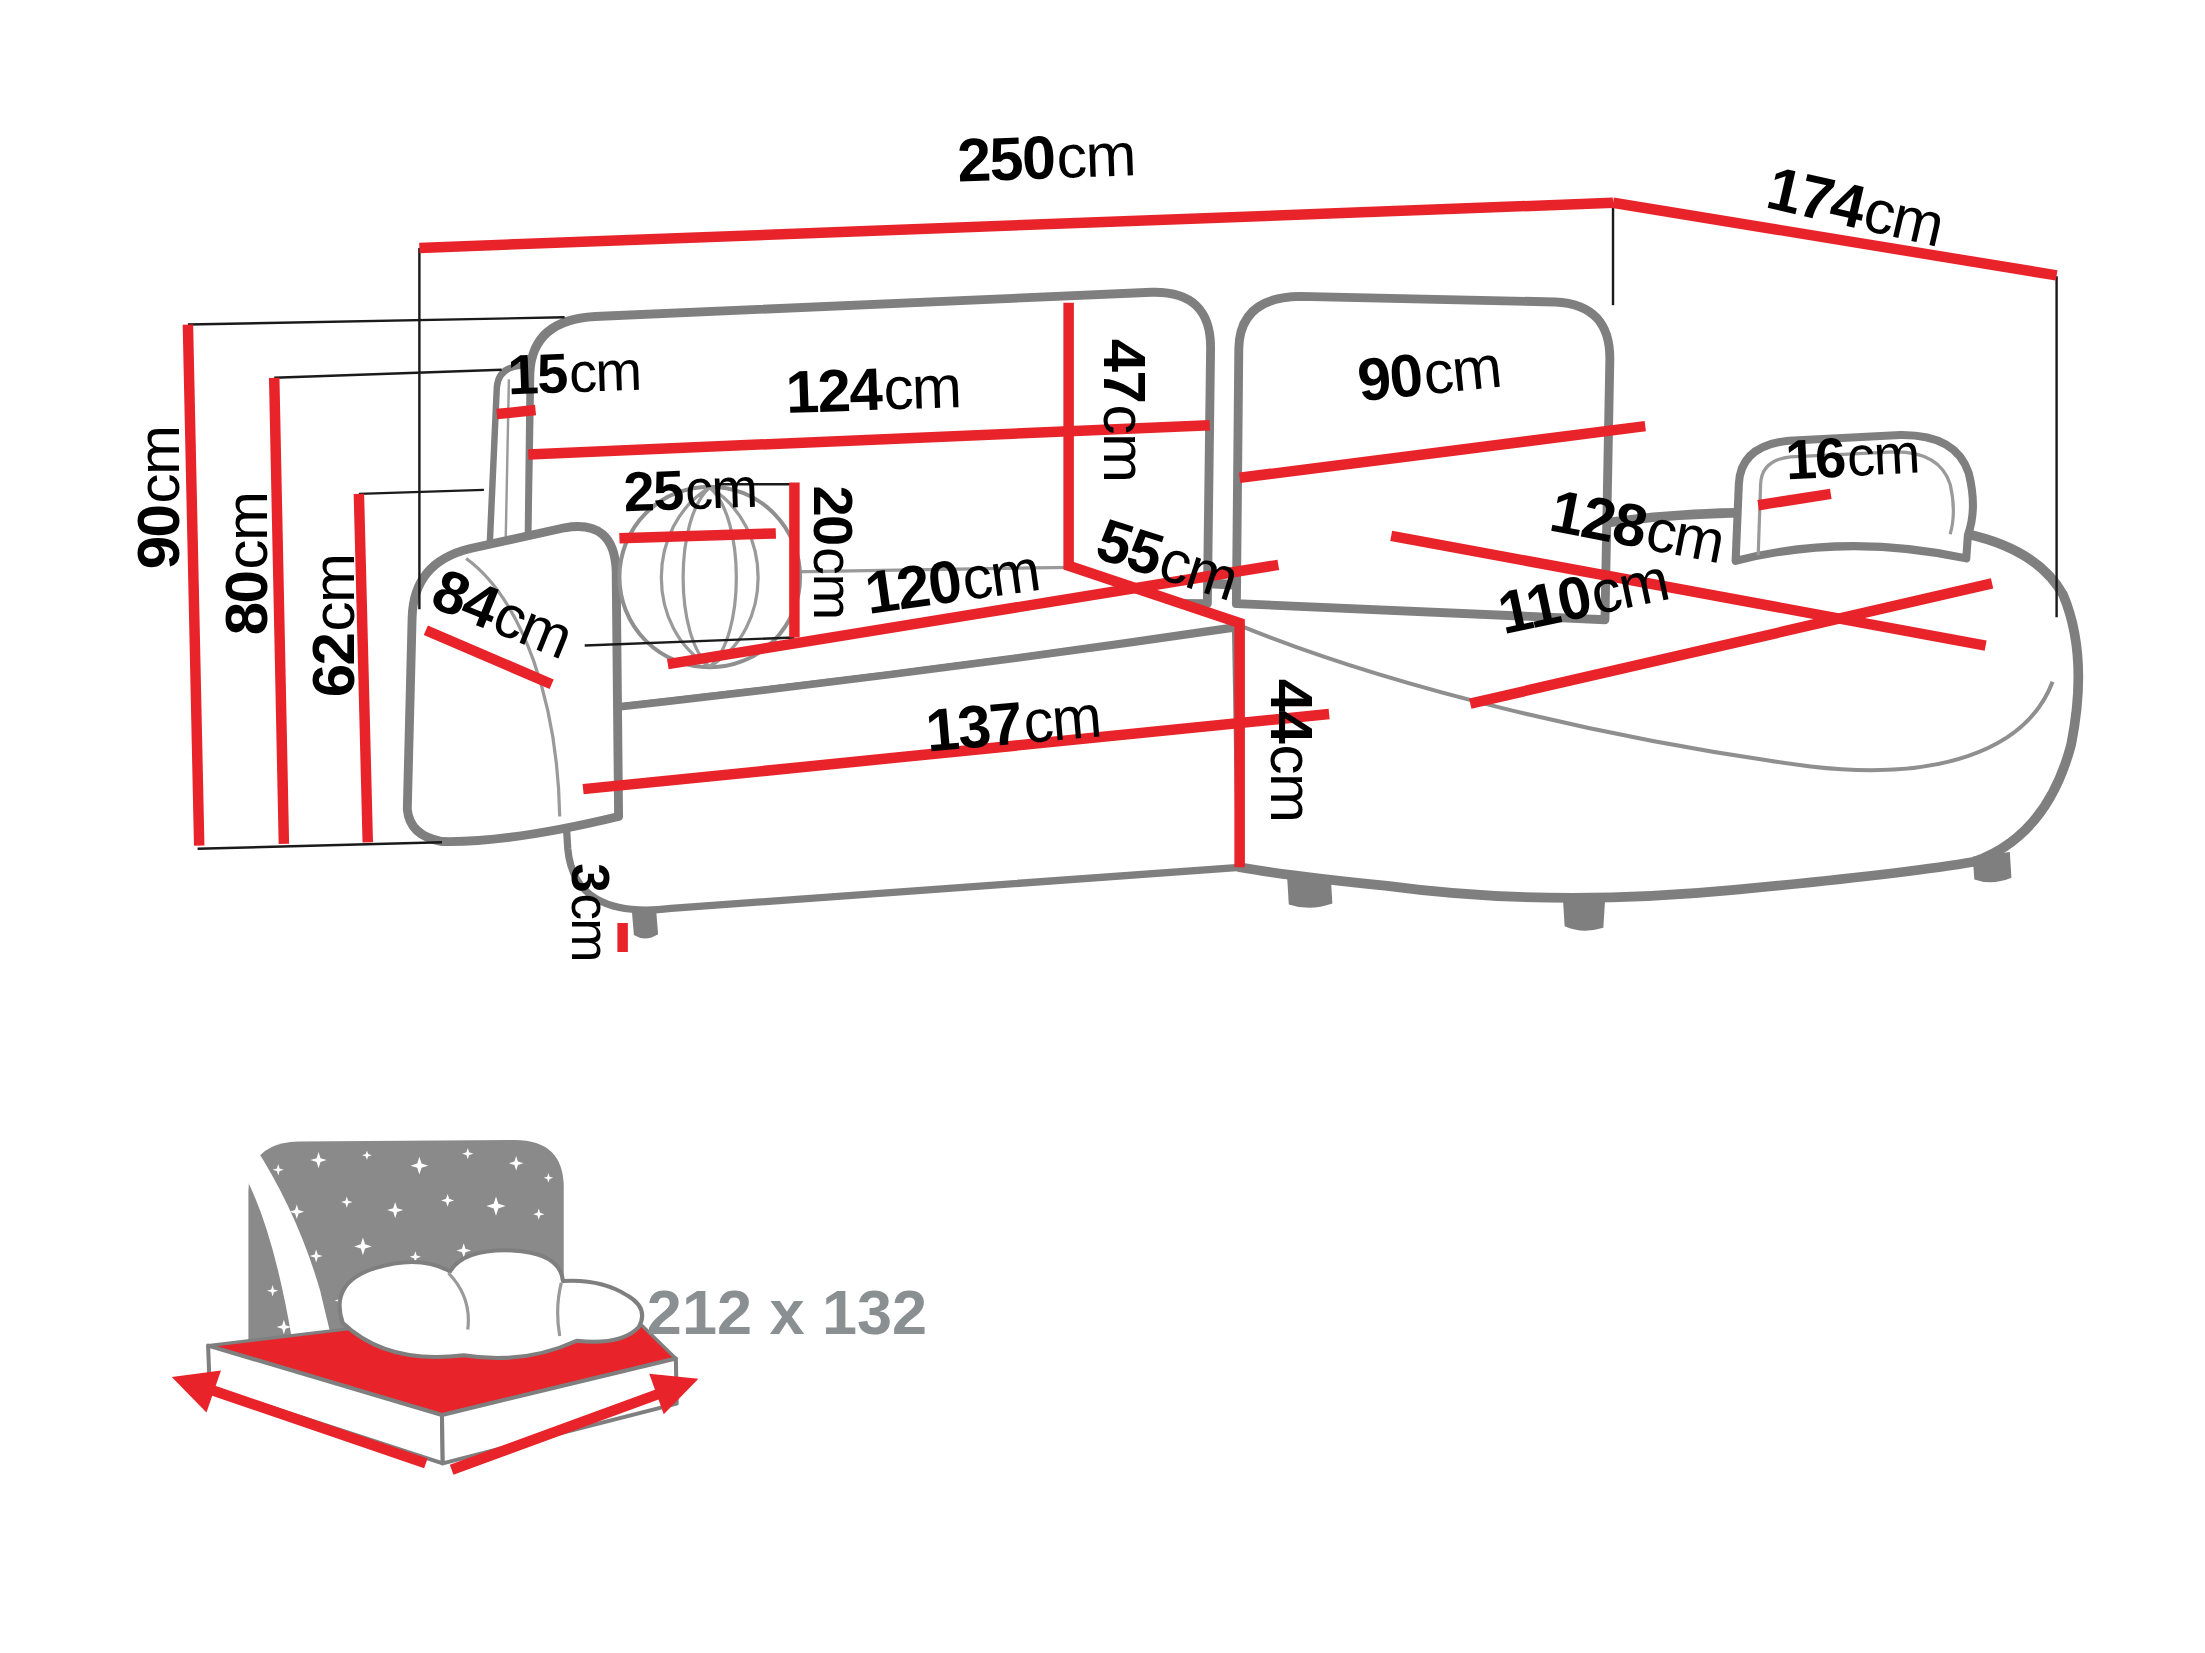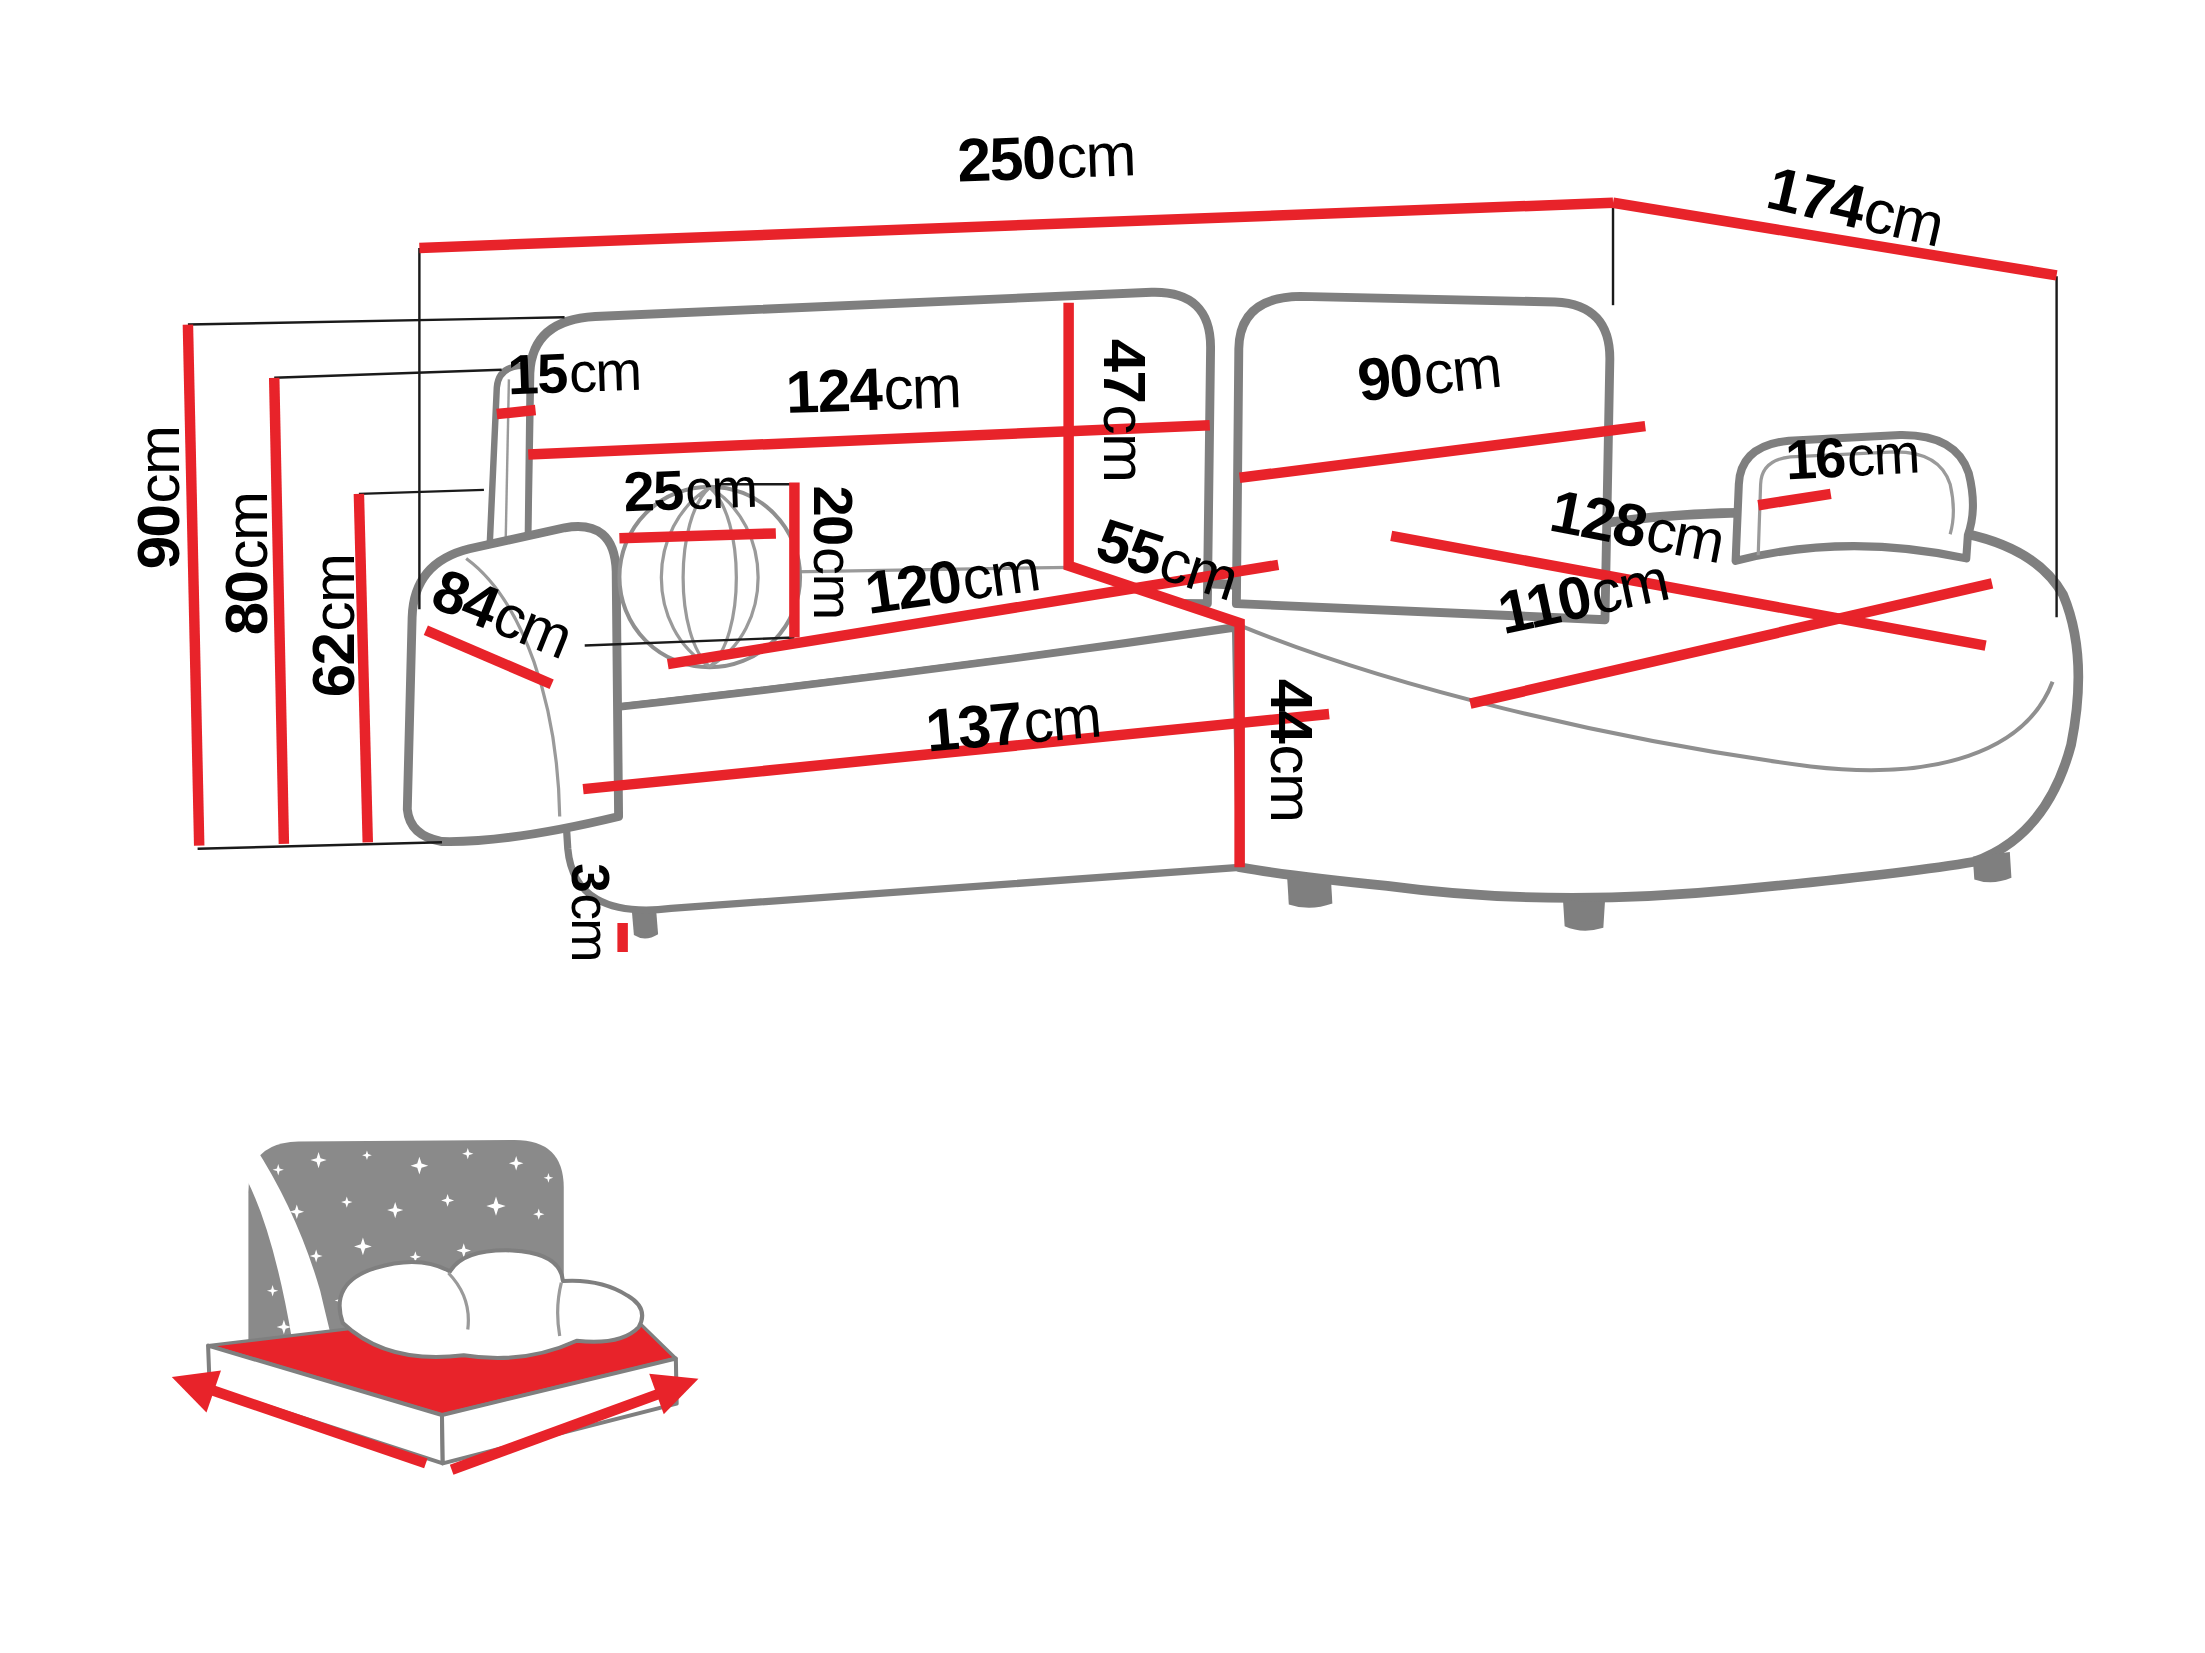--- a/index.html
+++ b/index.html
@@ -234,15 +234,18 @@
   <div class="dim" style="left:1013px;top:724px;font-size:60px;transform:translate(-50%,-50%) rotate(-5deg);">
     <span class="num">137</span><span class="unit">cm</span>
   </div>
   <div class="dim" style="left:1291px;top:750px;font-size:60px;transform:translate(-50%,-50%) rotate(90deg);">
     <span class="num">44</span><span class="unit">cm</span>
   </div>
   <div class="dim" style="left:590px;top:912px;font-size:53px;transform:translate(-50%,-50%) rotate(90deg);">
     <span class="num">3</span><span class="unit">cm</span>
   </div>
 
+  <div class="sleep-label" style="left:787px;top:1312px;font-size:63px;transform:translate(-50%,-50%);">
+    <span>212 x 132</span>
+  </div>
 
 </div>
 
 
 </body></html>

